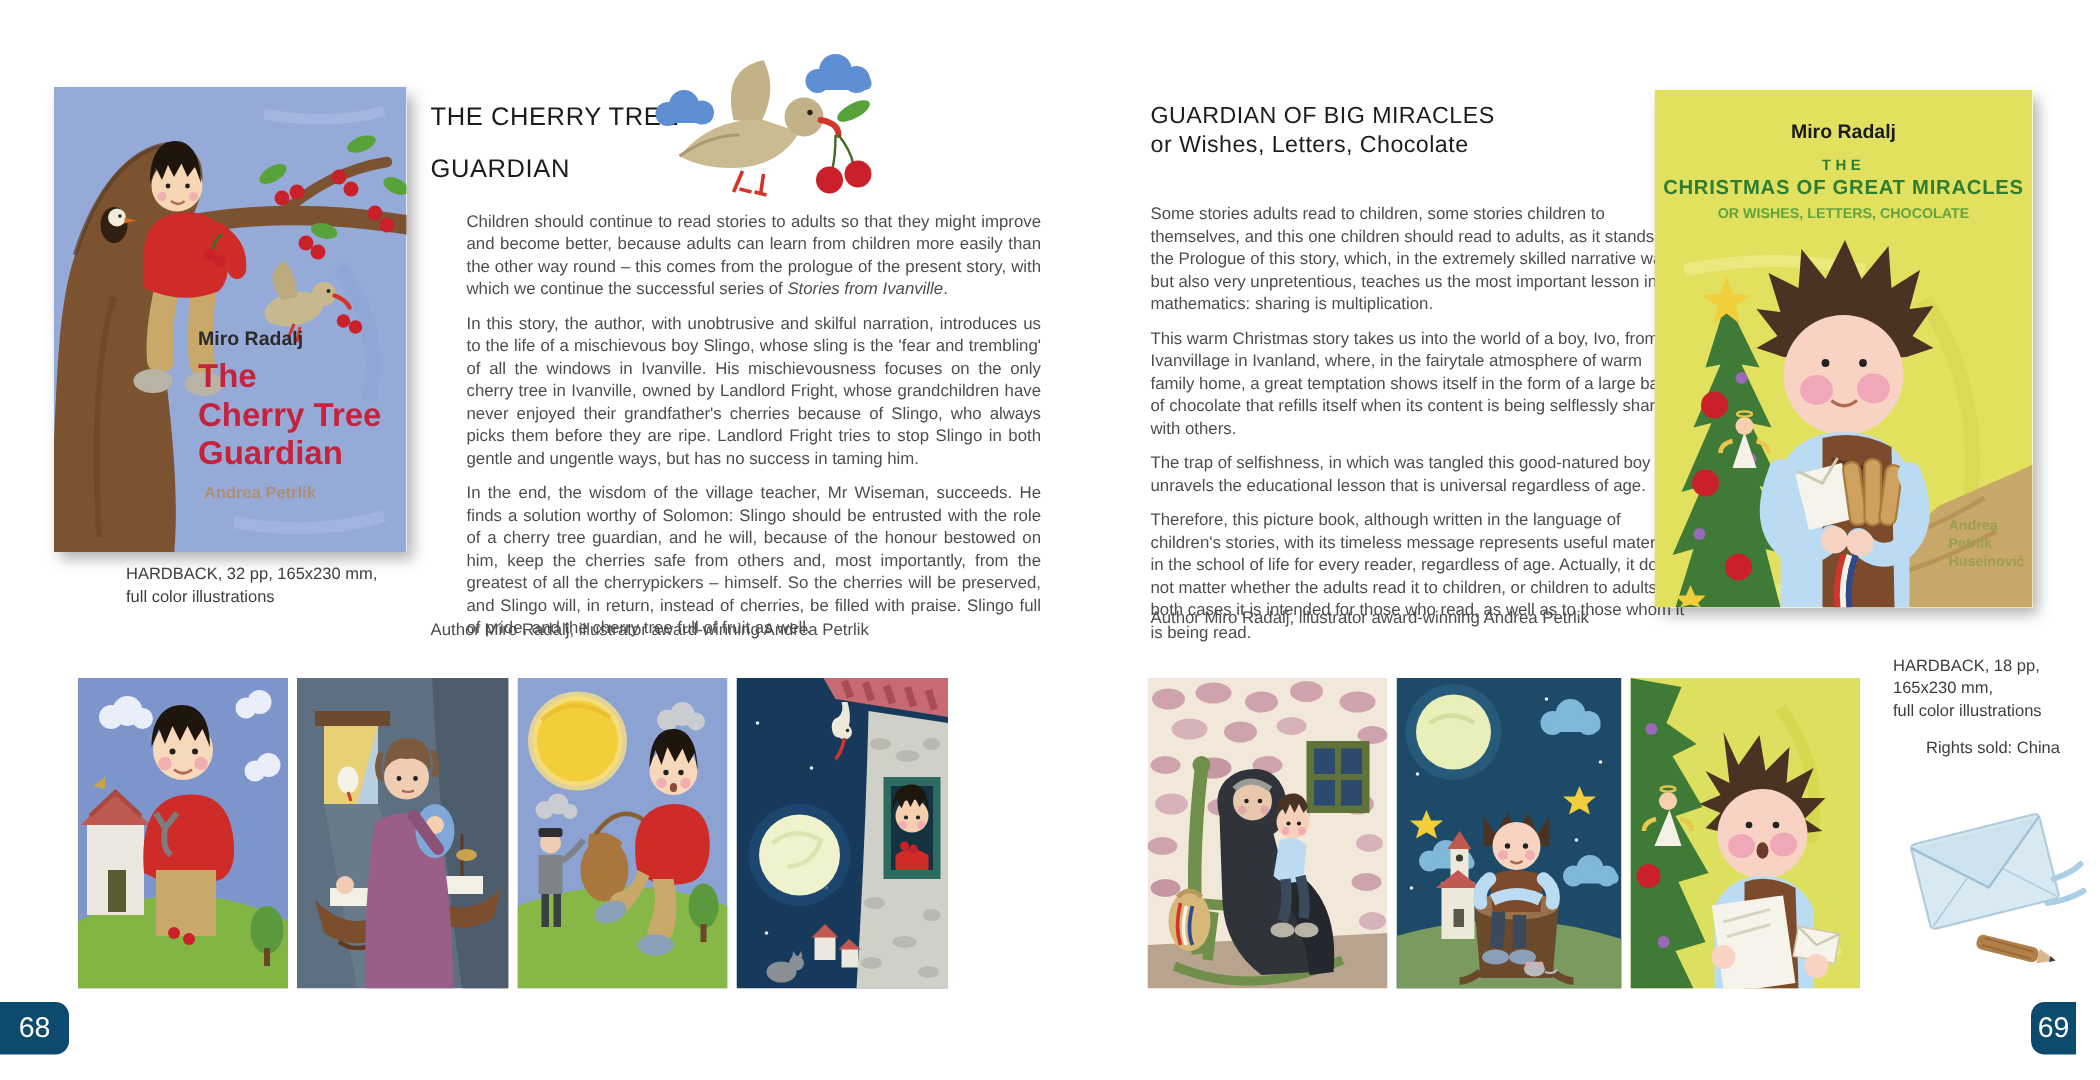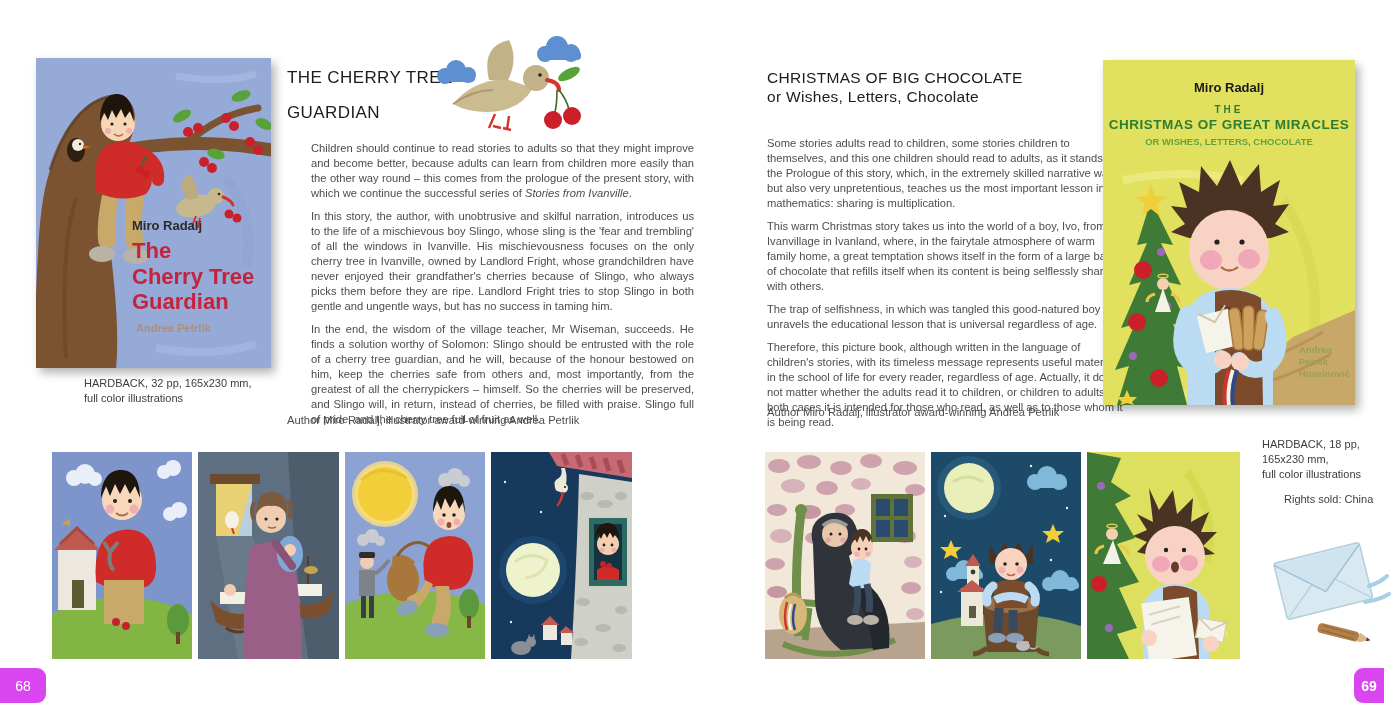--- a/index.html
+++ b/index.html
@@ -13,21 +13,21 @@
   .body-copy{font-size:11.2px;line-height:15px;color:#4d4d4d;}
   .body-copy p{margin:0 0 8px 0;}
   .just{text-align:justify;}
   .credit{font-size:11.2px;color:#4d4d4d;}
   .spec{font-size:11px;line-height:15px;color:#3d3d3d;}
   .rights{font-size:11px;color:#3d3d3d;}
   
   .cover{box-shadow:4px 5px 9px rgba(0,0,0,.30);}
   .thumb{display:block;}
   
-  .tab{background:#d946ef;color:#ffffff;font-size:14px;display:flex;align-items:center;justify-content:center;}
+  .tab{background:#0c4a6e;color:#ffffff;font-size:19px;display:flex;align-items:center;justify-content:center;}
   .tab-left{border-radius:0 9px 9px 0;}
   .tab-right{border-radius:9px 0 0 9px;}
   svg{display:block;}
   svg text{font-family:"Liberation Sans",sans-serif;}
 </style>
 </head>
 <body>
 
 <div class="sheet">
 
@@ -337,21 +337,21 @@
           <polygon points="41,186 43,182 44,186" fill="#8a8f96"></polygon>
       </g>
     </svg>
   </div>
 
   <div class="abs tab tab-left" style="left:0;top:668px;width:46px;height:35px;">
     <span>68</span>
   </div>
 
   <div class="abs page-title-r" style="left:767px;top:69px;">
-    <div>CHRISTMAS OF BIG CHOCOLATE</div>
+    <div>GUARDIAN OF BIG MIRACLES</div>
     <div>or Wishes, Letters, Chocolate</div>
   </div>
 
   <div class="abs body-copy" style="left:767px;top:136px;width:356px;">
     <p>Some stories adults read to children, some stories children to themselves, and this one  children should read to adults, as it stands in the Prologue of this story, which, in the extremely skilled narrative way, but also very unpretentious, teaches us the most important lesson in mathematics: sharing is multiplication.</p>
     <p>This warm Christmas story takes us into the world of a boy, Ivo, from Ivanvillage in Ivanland, where, in the fairytale atmosphere of warm family home, a great temptation shows itself in the form of a large bag of chocolate that refills itself when its content is being selflessly shared with others.</p>
     <p>The trap of selfishness, in which was tangled this good-natured boy Ivo, unravels the educational lesson that is universal regardless of age.</p>
     <p>Therefore, this picture book, although written in the language of children's stories, with its timeless message represents useful material in the school of life for every reader, regardless of age. Actually, it does not matter whether the adults read it to children, or children to adults, in both cases it is intended for those who read, as well as to those whom it is being read.</p>
   </div>
 
@@ -619,17 +619,17 @@
       <path d="M100,74 q14,-2 24,-8" stroke="#a8cfe4" stroke-width="4" fill="none" stroke-linecap="round"></path>
       <g transform="rotate(14 76 106)">
         <rect x="52" y="100" width="42" height="10" rx="4" fill="#b08048"></rect>
         <polygon points="94,100 106,105 94,110" fill="#d8b888"></polygon>
         <polygon points="102,103 106,105 102,107" fill="#3a3a4a"></polygon>
         <path d="M56,102 l34,1 M56,107 l34,1" stroke="#96683a" stroke-width="1.2"></path>
       </g>
     </svg>
   </div>
 
-  <div class="abs tab tab-right" style="left:1354px;top:668px;width:30px;height:35px;font-weight:bold;">
+  <div class="abs tab tab-right" style="left:1354px;top:668px;width:30px;height:35px;">
     <span>69</span>
   </div>
 
 </div>
 
 </body></html>

